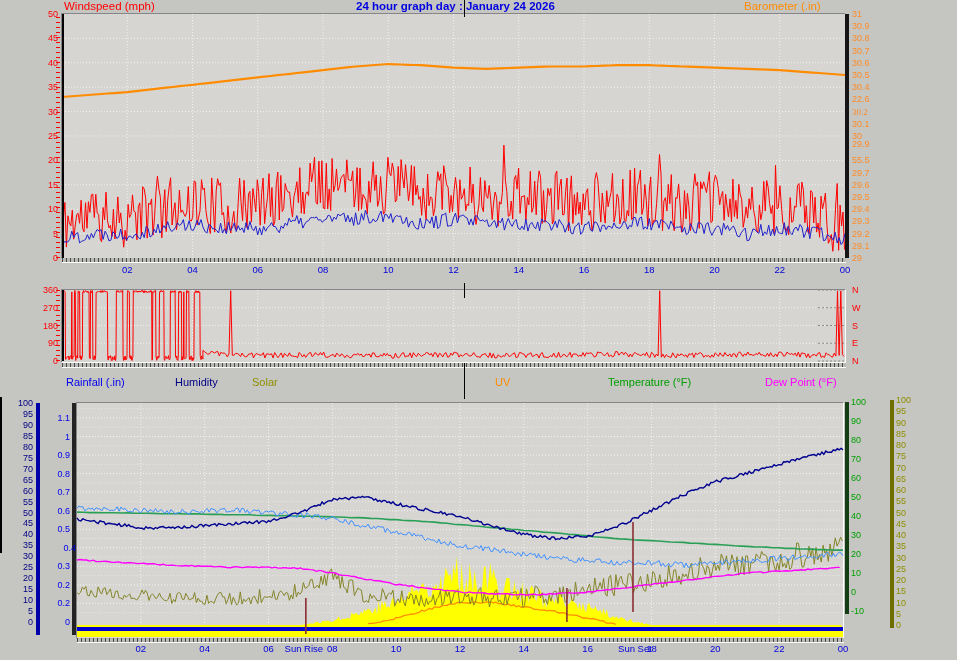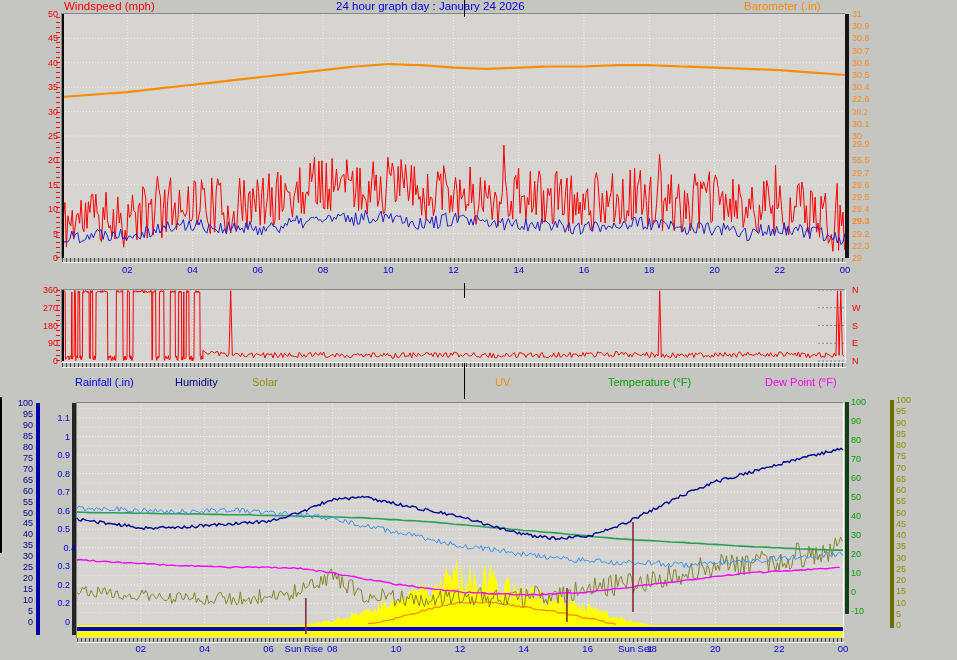--- a/index.html
+++ b/index.html
@@ -24,21 +24,21 @@
   .axline{position:absolute;width:2px;background:#000;z-index:3;}
   .cursor{position:absolute;width:1px;background:#000;z-index:4;}
   .stray{position:absolute;width:2px;background:#000;z-index:4;}
 </style>
 </head>
 <body>
 
 <div class="window">
 
   <span class="lab" style="left: 64px; color: rgb(255, 0, 0);">Windspeed (mph)</span>
-  <span class="lab" style="left: 336px; color: rgb(0, 0, 224);">24 hour graph day : January 24 2026</span>
+  <span class="lab" style="left: 356px; color: rgb(0, 0, 224); font-weight: bold;">24 hour graph day : January 24 2026</span>
   <span class="lab" style="left: 744px; color: rgb(255, 140, 0);">Barometer (.in)</span>
 
   <div class="plot" style="left:61px;top:13px;width:783px;height:244px;"></div>
   <div class="plot" style="left:61px;top:289px;width:783px;height:72px;"></div>
   <div class="plot" style="left:76px;top:402px;width:766px;height:235px;"></div>
 
   <div class="ruler" style="left:62px;top:258px;width:784px;"></div>
   <div class="ruler" style="left:62px;top:363px;width:784px;"></div>
   <div class="ruler" style="left:77px;top:638px;width:767px;"></div>
 
@@ -173,23 +173,23 @@
       <span class="tick" style="color: rgb(255, 140, 40); top: 94.4px; left: 852px;">22.6</span>
       <span class="tick" style="color: rgb(255, 140, 40); top: 106.6px; left: 852px; font-family: Liberation Serif, serif;">30.2</span>
       <span class="tick" style="color: rgb(255, 140, 40); top: 118.8px; left: 852px;">30.1</span>
       <span class="tick" style="color: rgb(255, 140, 40); top: 131px; left: 852px;">30</span>
       <span class="tick" style="color: rgb(255, 140, 40); top: 139px; left: 852px; text-align: center;">29.9</span>
       <span class="tick" style="color: rgb(255, 140, 40); top: 155.4px; left: 852px;">55.5</span>
       <span class="tick" style="color: rgb(255, 140, 40); top: 167.6px; left: 852px;">29.7</span>
       <span class="tick" style="color: rgb(255, 140, 40); top: 179.8px; left: 852px;">29.6</span>
       <span class="tick" style="color: rgb(255, 140, 40); top: 192px; left: 852px;">29.5</span>
       <span class="tick" style="color: rgb(255, 140, 40); top: 204.2px; left: 852px;">29.4</span>
-      <span class="tick" style="color: rgb(255, 140, 40); top: 216.4px; left: 852px; font-weight: bold;">29.3</span>
+      <span class="tick" style="color: rgb(255, 140, 40); top: 216.4px; left: 852px;">29.3</span>
       <span class="tick" style="color: rgb(255, 140, 40); top: 228.6px; left: 852px;">29.2</span>
-      <span class="tick" style="color: rgb(255, 140, 40); top: 240.8px; left: 852px;">22.3</span>
+      <span class="tick" style="color: rgb(255, 140, 40); top: 240.8px; left: 852px;">29.1</span>
       <span class="tick" style="color: rgb(255, 140, 40); top: 253px; left: 852px;">29</span>
       <span class="tick r" style="color: rgb(255, 0, 0); top: 285px; left: 28px; width: 30px;">360</span>
       <span class="tick r" style="color: rgb(255, 0, 0); top: 302.75px; left: 28px; width: 30px;">270</span>
       <span class="tick r" style="color: rgb(255, 0, 0); top: 320.5px; left: 28px; width: 30px;">180</span>
       <span class="tick r" style="color: rgb(255, 0, 0); top: 338.25px; left: 28px; width: 30px;">90</span>
       <span class="tick r" style="color: rgb(255, 0, 0); top: 356px; left: 28px; width: 30px;">0</span>
       <span class="tick" style="color: rgb(255, 0, 0); top: 285px; left: 852px;">N</span>
       <span class="tick" style="color: rgb(255, 0, 0); top: 302.75px; left: 852px;">W</span>
       <span class="tick" style="color: rgb(255, 0, 0); top: 320.5px; left: 852px;">S</span>
       <span class="tick" style="color: rgb(255, 0, 0); top: 338.25px; left: 852px;">E</span>
@@ -281,20 +281,20 @@
       <span class="xlab" style="left: 714.5px; top: 264px; color: rgb(0, 0, 221);">20</span>
       <span class="xlab" style="left: 715.333px; top: 643px; color: rgb(0, 0, 221);">20</span>
       <span class="xlab" style="left: 779.75px; top: 264px; color: rgb(0, 0, 221);">22</span>
       <span class="xlab" style="left: 779.167px; top: 643px; color: rgb(0, 0, 221);">22</span>
       <span class="xlab" style="left: 845px; top: 264px; color: rgb(0, 0, 221);">00</span>
       <span class="xlab" style="left: 843px; top: 643px; color: rgb(0, 0, 221);">00</span>
       <span class="xlab" style="left: 303.842px; top: 643px; color: rgb(0, 0, 221);">Sun Rise</span>
       <span class="xlab" style="left: 634.988px; top: 643px; color: rgb(0, 0, 221);">Sun Set</span>
     </div>
   <div id="legend">
-      <span class="legend-item" style="left: 75px; color: rgb(0, 0, 238);">Rainfall (.in)</span>
+      <span class="legend-item" style="left: 66px; color: rgb(0, 0, 238);">Rainfall (.in)</span>
       <span class="legend-item" style="left: 175px; color: rgb(0, 0, 133);">Humidity</span>
       <span class="legend-item" style="left: 252px; color: rgb(143, 143, 0);">Solar</span>
       <span class="legend-item" style="left: 495px; color: rgb(255, 140, 0);">UV</span>
       <span class="legend-item" style="left: 608px; color: rgb(0, 160, 0);">Temperature (°F)</span>
       <span class="legend-item" style="left: 765px; color: rgb(255, 0, 255);">Dew Point (°F)</span>
     </div>
 </div>
 
 </body></html>

